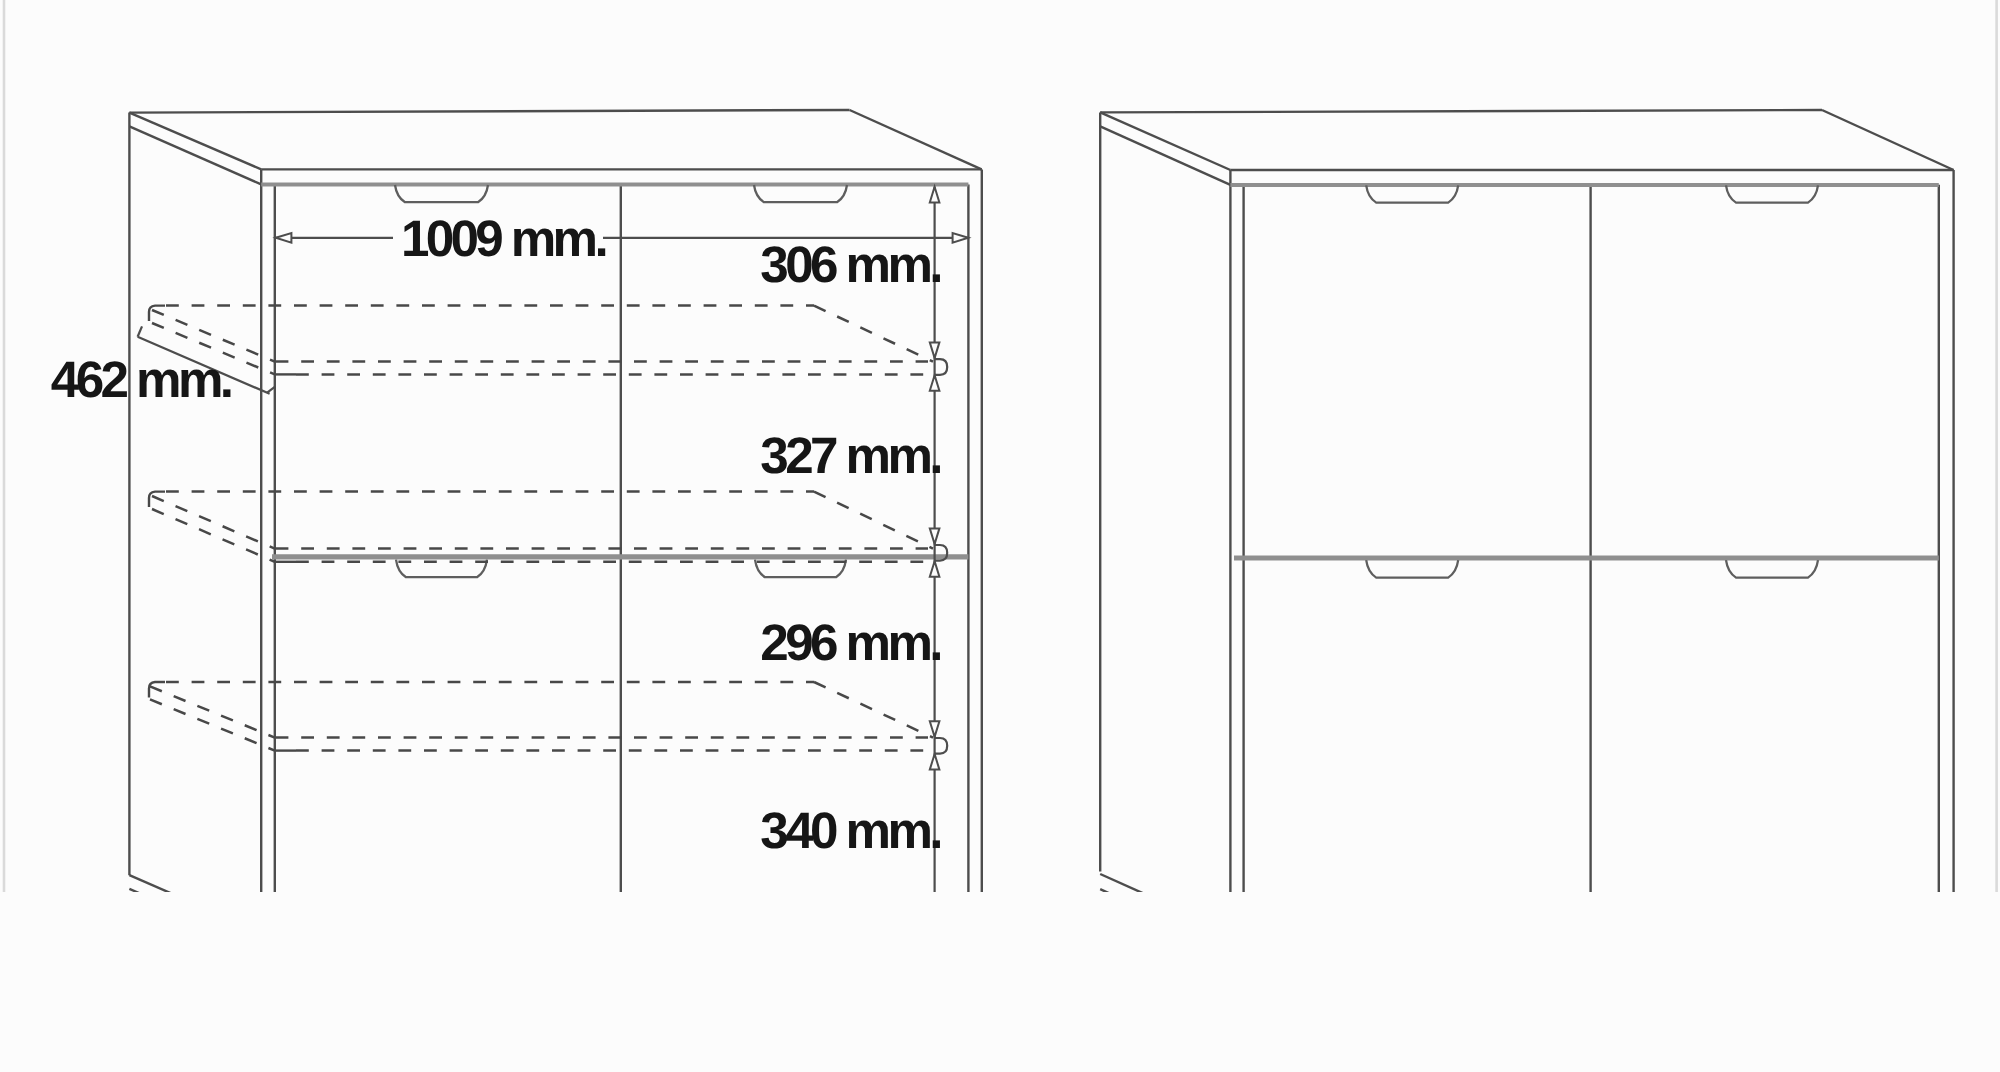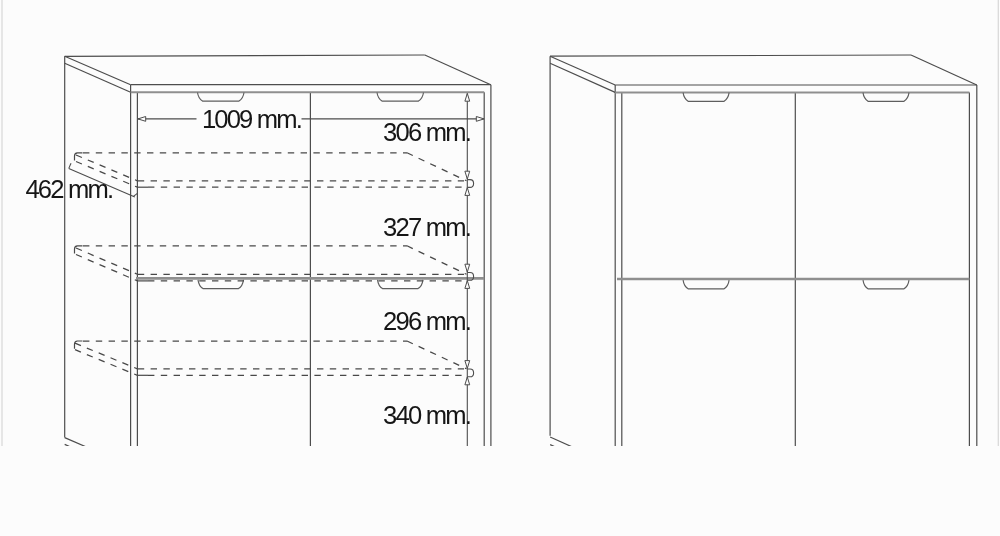--- a/index.html
+++ b/index.html
@@ -1,16 +1,16 @@
 <!DOCTYPE html>
 <html><head>
 <meta charset="utf-8">
 <style>
   html,body{margin:0;padding:0;background:#fcfcfc;}
-  #wrap{width:1000px;height:446px;position:relative;overflow:hidden;}
+  #wrap{width:1000px;height:446px;position:relative;overflow:hidden;font-weight:bold;}
   svg{display:block;}
   text{font-family:"Liberation Sans",sans-serif;fill:#161616;}
 </style>
 </head>
 <body>
 <div id="wrap">
 <svg width="1000" height="536" viewBox="0 0 1000 536">
   <rect x="0" y="0" width="1000" height="536" fill="#fcfcfc"></rect>
 
   <line x1="2" y1="0" x2="2" y2="536" stroke="#dadada" stroke-width="1.3"></line>

